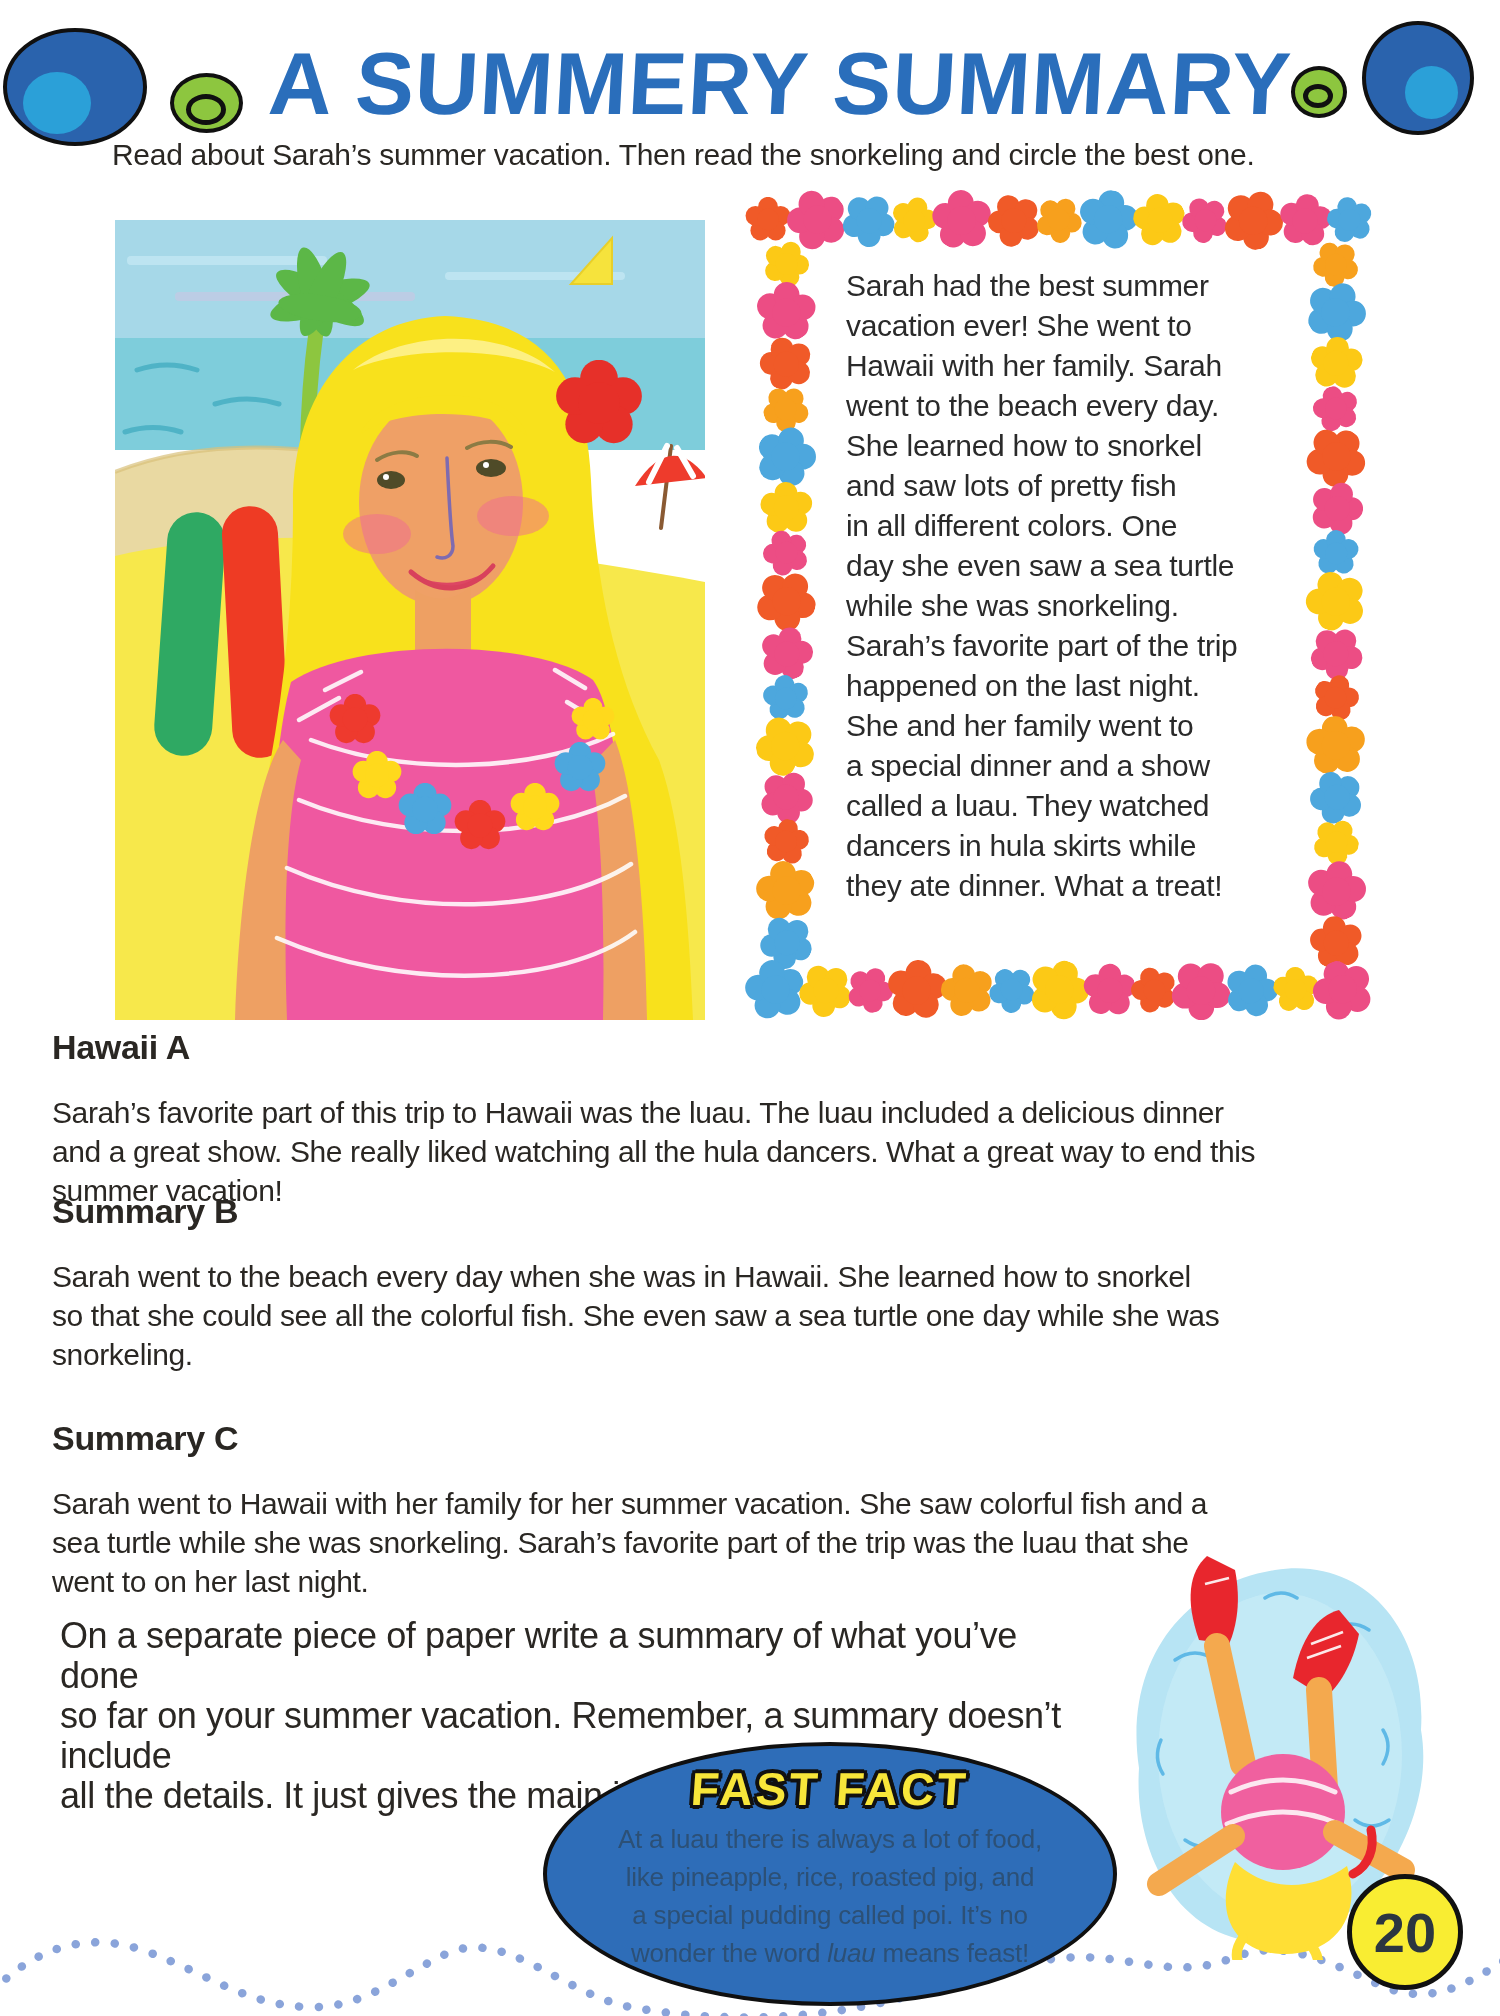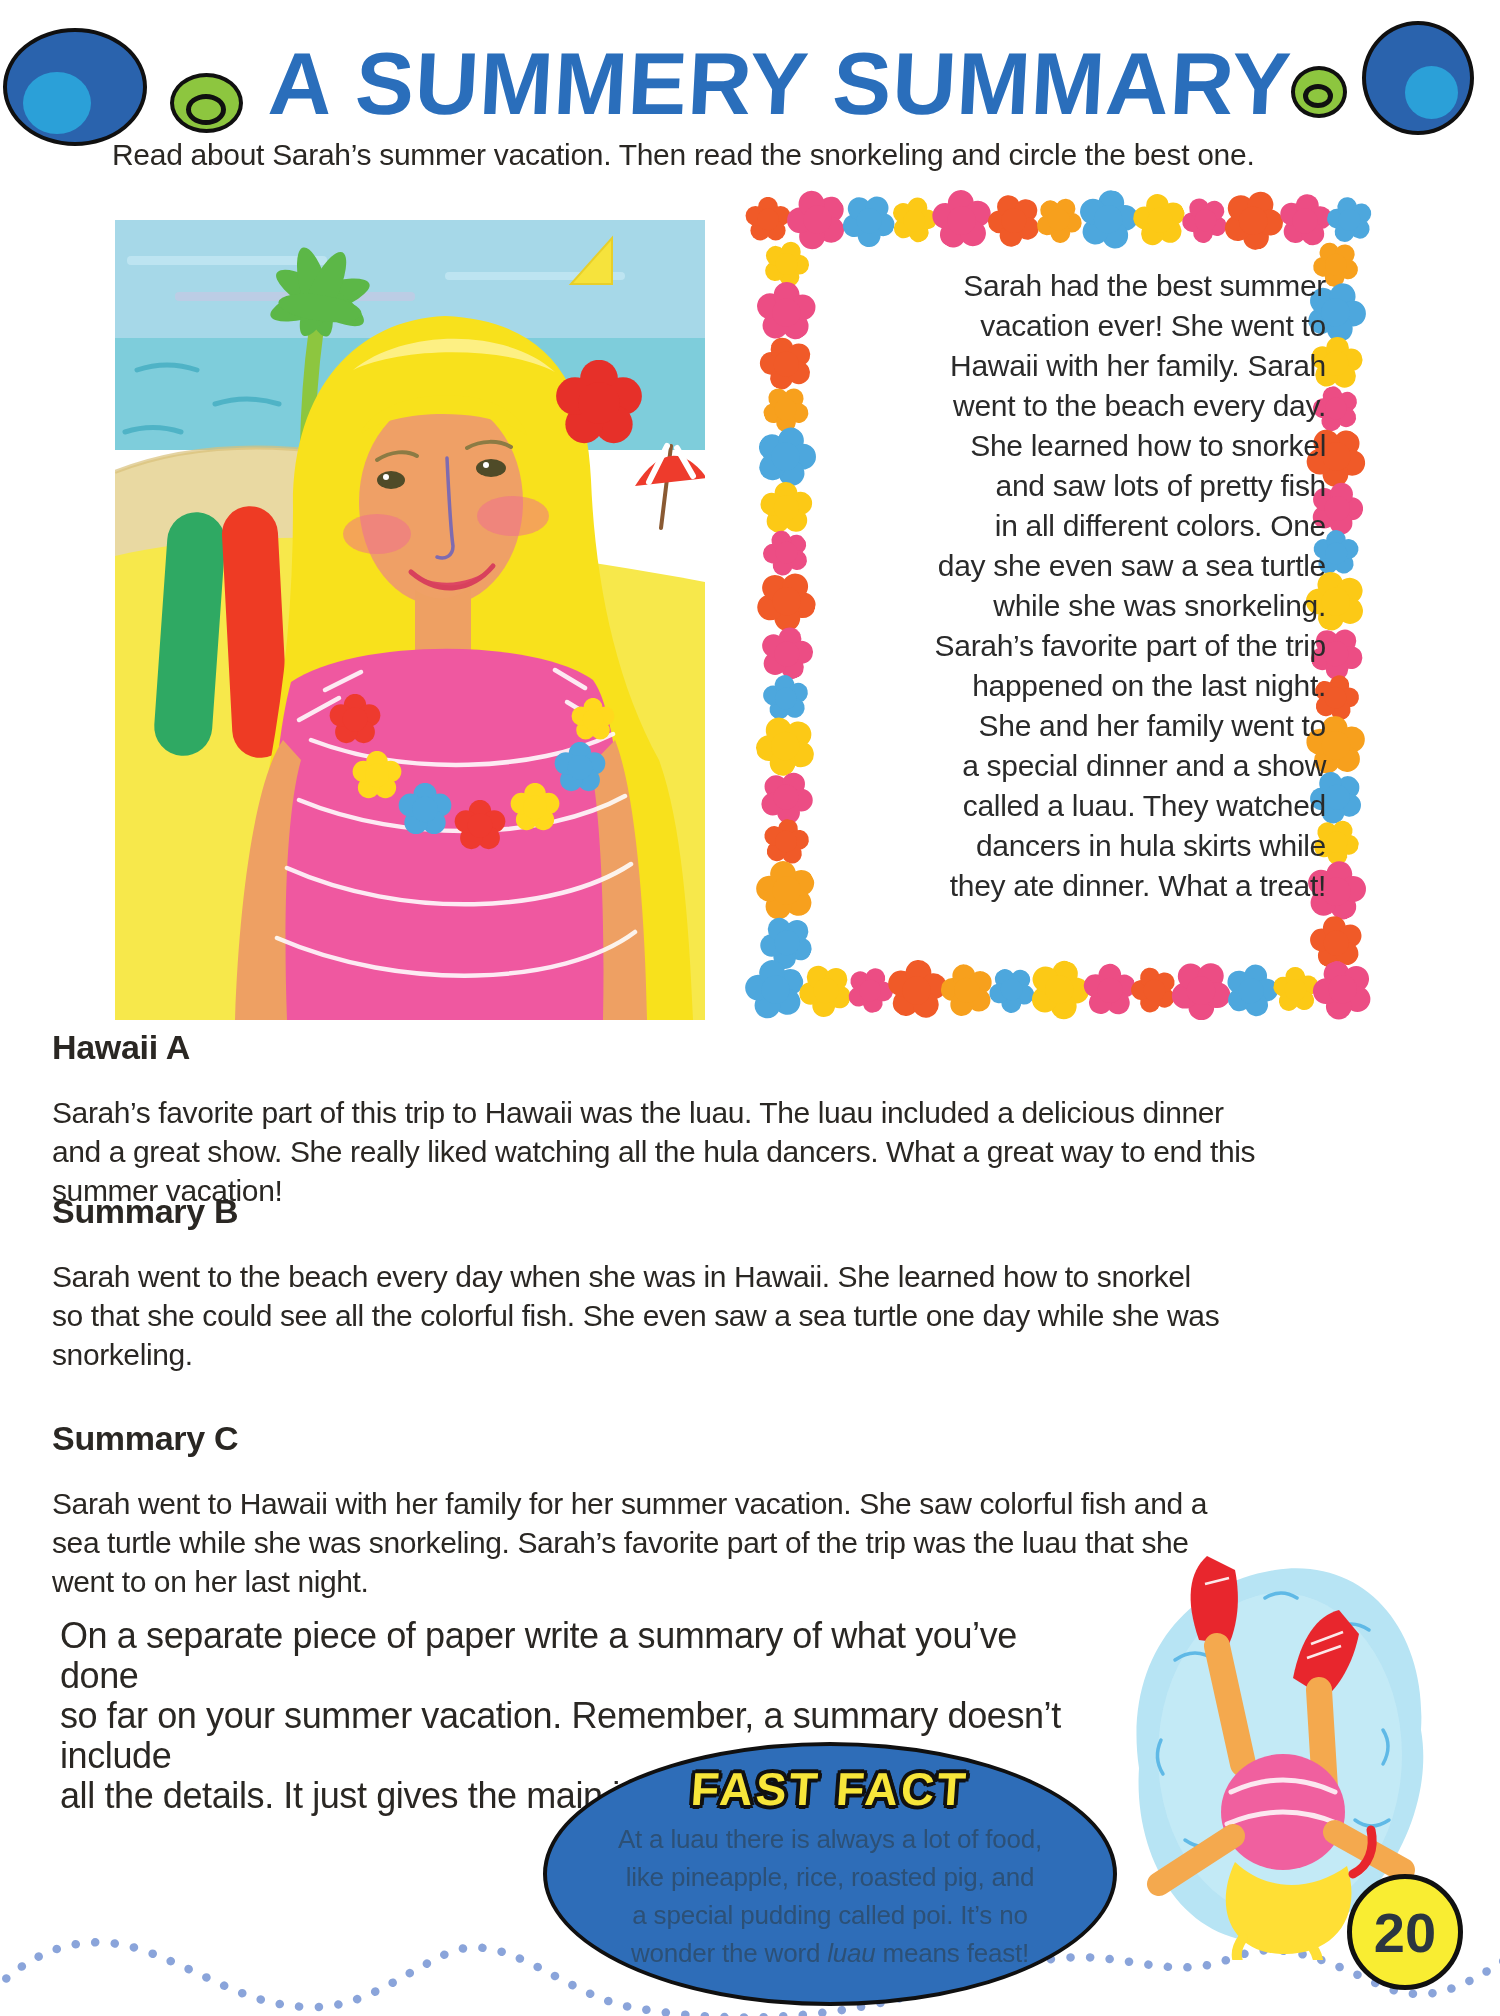--- a/index.html
+++ b/index.html
@@ -30,21 +30,21 @@
     position:absolute;left:60px;top:36px;width:1440px;text-align:center;
     font-size:88px;font-weight:800;line-height:1.1;color:var(--title-blue);
     transform:skewX(-3deg);letter-spacing:1px;white-space:nowrap;
   }
   .instruction{
     position:absolute;left:112px;top:138px;font-size:30px;letter-spacing:-0.3px;color:var(--ink);
   }
   
   .beach-illo{position:absolute;left:115px;top:220px;width:590px;height:800px;}
   
-  .lei-box{position:absolute;left:750px;top:188px;width:618px;height:834px;text-align:right;}
+  .lei-box{position:absolute;left:750px;top:188px;width:618px;height:834px;}
   .lei-row{position:absolute;left:0;right:0;height:64px;display:flex;justify-content:space-between;align-items:center;}
   .lei-top{top:0;}
   .lei-bottom{bottom:0;}
   .lei-col{position:absolute;top:58px;bottom:58px;width:64px;display:flex;flex-direction:column;justify-content:space-between;align-items:center;}
   .lei-left{left:4px;}
   .lei-right{right:0;}
   .fl{display:flex;align-items:center;justify-content:center;margin:-5px;flex:0 0 auto;}
   .fl svg{width:100%;height:100%;}
   .story-text{
     position:absolute;left:96px;top:78px;width:480px;

